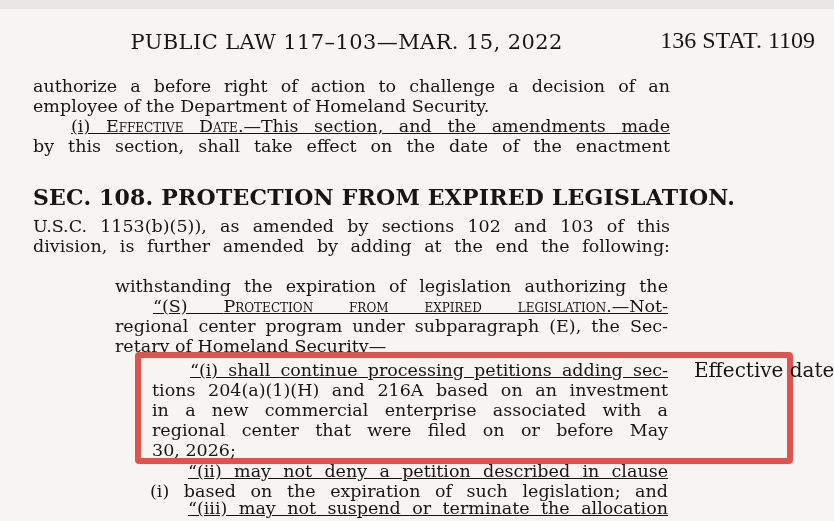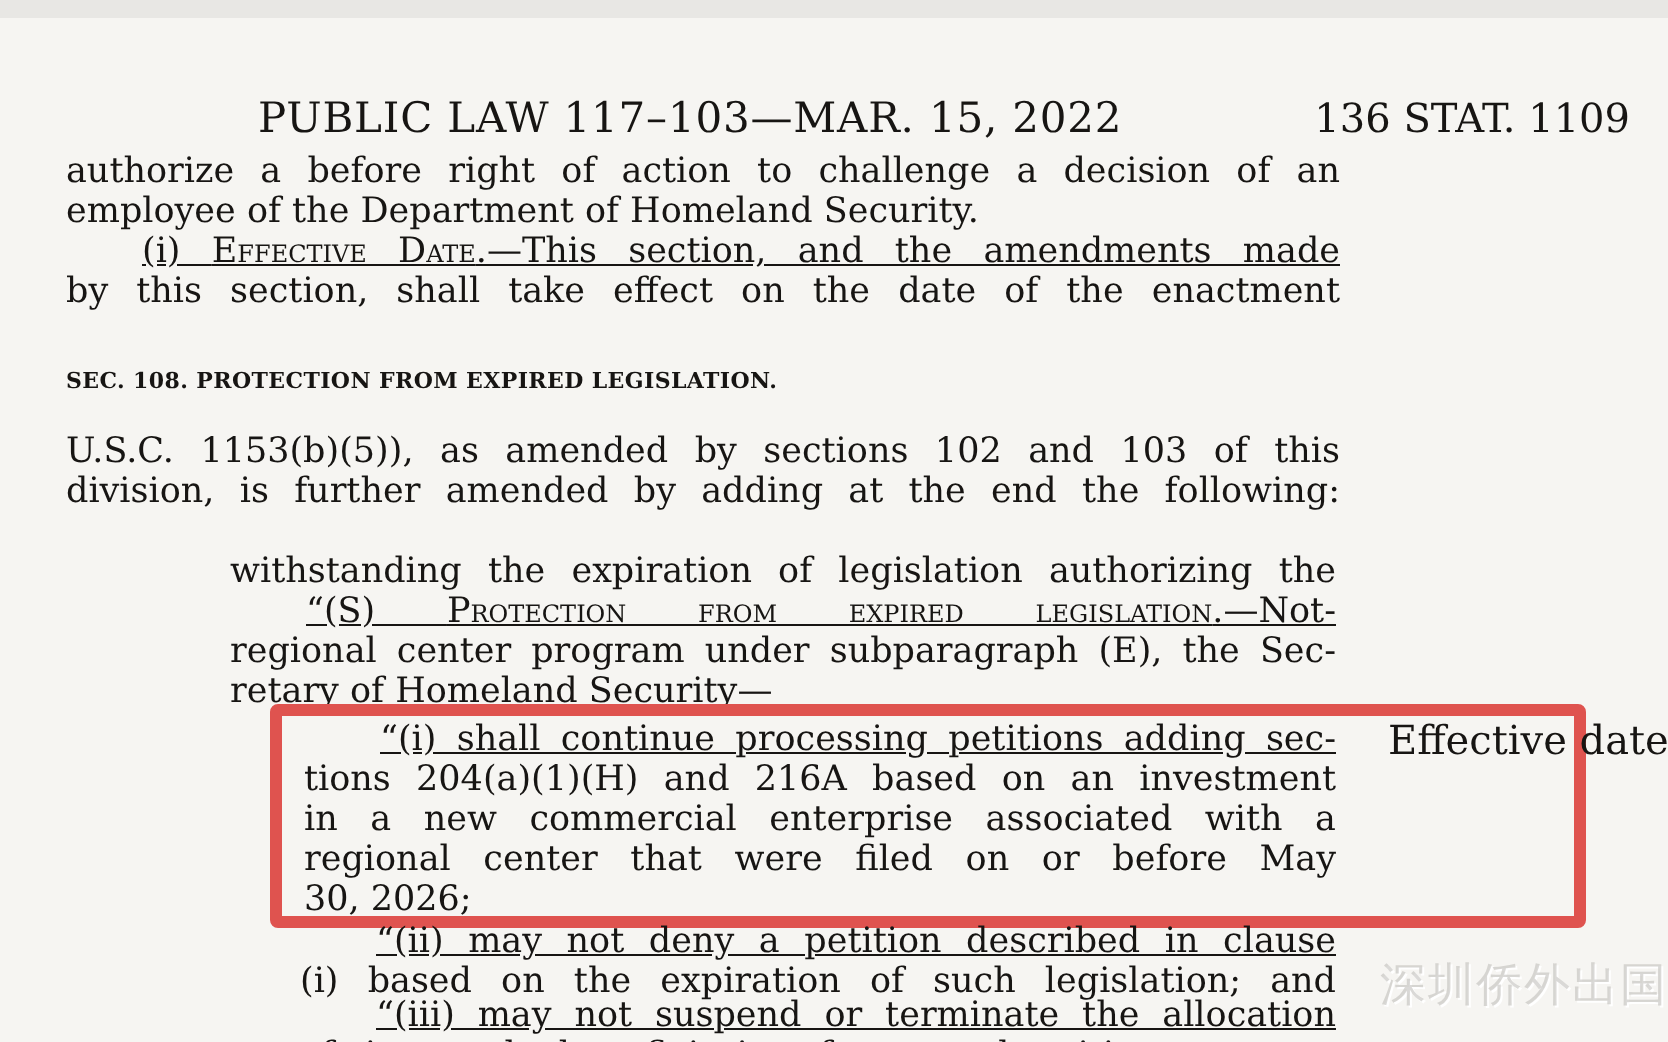--- a/index.html
+++ b/index.html
@@ -10,34 +10,34 @@
     overflow:hidden;
     font-family:"DejaVu Serif","Liberation Serif",serif;
     color:#171513;
   }
   .page::before{
     content:"";
     position:absolute;left:0;top:0;width:834px;height:9px;
     background:#e8e7e4;
   }
   
-  .header{position:absolute;top:27px;left:33px;width:782px;display:flex;align-items:flex-end;margin-top:20px;}
+  .header{position:absolute;top:27px;left:33px;width:782px;display:flex;align-items:flex-end;}
   .law-title{width:637px;text-align:center;font-size:21px;letter-spacing:.4px;white-space:nowrap;}
-  .stat-number{flex:1;text-align:right;font-size:20px;white-space:nowrap;}
+  .stat-number{flex:1;text-align:right;font-size:24px;white-space:nowrap;font-family:Liberation Serif, serif;}
   
   .para{position:absolute;font-size:17.5px;line-height:20px;}
   .tline{text-align:justify;text-align-last:justify;height:20px;overflow:visible;}
   .tline.last{text-align-last:left;}
   .tline.ind{text-indent:38px;text-decoration:underline;}
   .sc{font-variant:small-caps;}
   .p1{top:76px;left:33px;width:637px;}
   .p2{top:116px;left:33px;width:637px;}
   .sec-heading{
     position:absolute;top:184px;left:33px;
-    font-size:11px;font-weight:bold;letter-spacing:.2px;white-space:nowrap;
+    font-size:22px;font-weight:bold;letter-spacing:.2px;white-space:nowrap;
   }
   .p3{top:216px;left:33px;width:637px;}
   .pS{top:276px;left:115px;width:553px;}
   .pI{top:360px;left:152px;width:516px;}
   .pII{top:461px;left:150px;width:518px;}
   .pIII{top:498px;left:150px;width:518px;}
   
   .red-box{
     position:absolute;left:135px;top:352px;
     width:646px;height:100px;
@@ -109,15 +109,14 @@
   <div class="para pII">
       <div class="tline ind">“(ii) may not deny a petition described in clause</div>
       <div class="tline">(i) based on the expiration of such legislation; and</div>
     </div>
 
   <div class="para pIII">
       <div class="tline ind">“(iii) may not suspend or terminate the allocation</div>
       <div class="tline last">of visas to the beneficiaries of approved petitions</div>
     </div>
 
-  <div class="watermark">深圳侨外出国</div>
 
 </div>
 
 </body></html>

